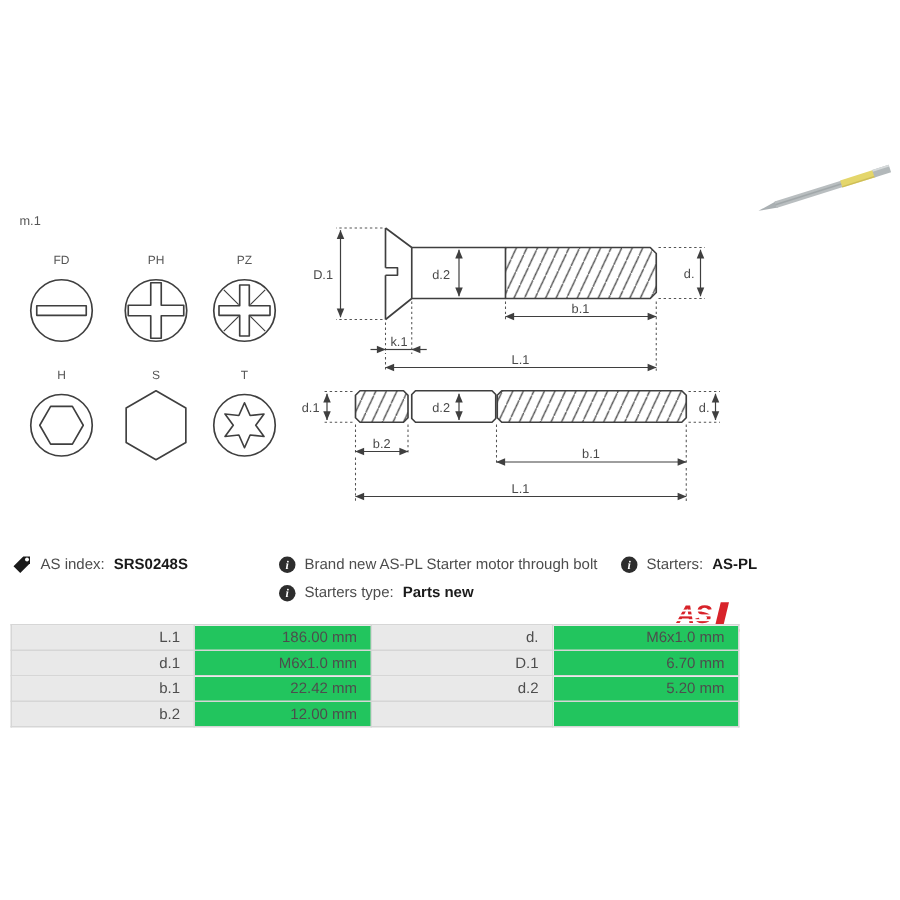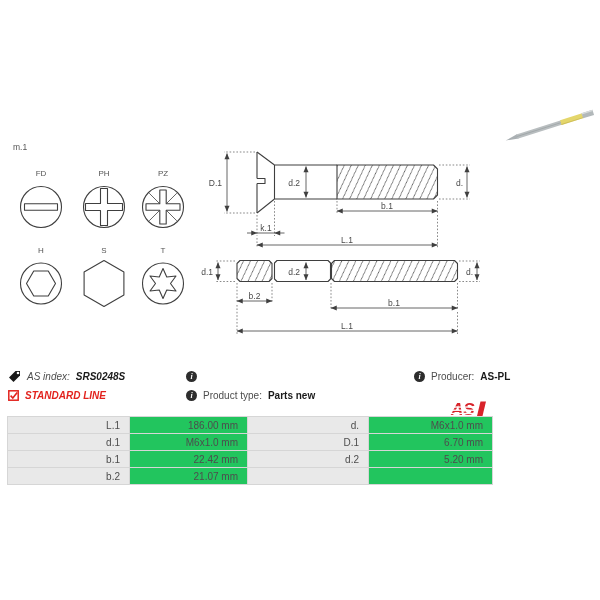--- a/index.html
+++ b/index.html
@@ -151,53 +151,47 @@
       <rect x="12" y="-0.4" width="47" height="1" fill="#8e9598" opacity="0.55"></rect>
       <rect x="58" y="-2.4" width="23" height="5" fill="#e4d66b"></rect>
       <rect x="58" y="1.6" width="23" height="1" fill="#c0ae4a" opacity="0.6"></rect>
       <rect x="80.5" y="-2.6" width="11.5" height="5.3" fill="#b2b8ba"></rect>
       <rect x="80.5" y="-2.6" width="11.5" height="1.2" fill="#d7dbdc"></rect>
     </g>
   </svg>
 
   <div class="info">
 
-    <div class="icol" style="left:8px;font-style:italic;">
+    <div class="icol" style="left:8px;">
       <div class="iline">
         <svg width="13" height="13" viewBox="0 0 13 13">
           <path d="M7.5,1 H12 V5.5 L5.5,12 L1,7.5 Z" fill="#1a1a1a"></path>
           <circle cx="10" cy="3" r="1.3" fill="#fff"></circle>
         </svg>
         <span>AS index:</span>
         <b>SRS0248S</b>
       </div>
-      <div class="iline">
-        <svg width="11" height="11" viewBox="0 0 11 11">
-          <rect x="0.8" y="0.8" width="9.4" height="9.4" fill="none" stroke="#e2231e" stroke-width="1.5"></rect>
-          <path d="M2.6,5.6 L4.8,8 L9.2,2.4" fill="none" stroke="#e2231e" stroke-width="1.6"></path>
-        </svg>
-        <span class="red">STANDARD LINE</span>
-      </div>
     </div>
 
     <div class="icol" style="left:186px;">
       <div class="iline">
         <span class="infodot">i</span>
+        <span>Brand new AS-PL Starter motor through bolt</span>
       </div>
       <div class="iline">
         <span class="infodot">i</span>
-        <span>Product type:</span>
+        <span>Starters type:</span>
         <b>Parts new</b>
       </div>
     </div>
 
     <div class="icol" style="left:414px;">
       <div class="iline">
         <span class="infodot">i</span>
-        <span>Producer:</span>
+        <span>Starters:</span>
         <b>AS-PL</b>
       </div>
     </div>
 
     <div class="logo">
       <svg width="46" height="26" viewBox="0 0 46 26">
         <text x="4" y="16" font-size="17" font-style="italic" font-weight="bold" fill="#d8232a" font-family="&quot;Liberation Sans&quot;,sans-serif">AS</text>
         <rect x="0" y="7.4" width="31" height="1.3" fill="#fff"></rect>
         <rect x="0" y="10.6" width="31" height="1.3" fill="#fff"></rect>
         <rect x="0" y="13.8" width="31" height="1.3" fill="#fff"></rect>
@@ -222,20 +216,20 @@
         <td class="val c3">6.70 mm</td>
       </tr>
       <tr>
         <td class="lbl c0">b.1</td>
         <td class="val c1">22.42 mm</td>
         <td class="lbl c2">d.2</td>
         <td class="val c3">5.20 mm</td>
       </tr>
       <tr>
         <td class="lbl c0">b.2</td>
-        <td class="val c1">21.07 mm</td>
+        <td class="val c1">12.00 mm</td>
         <td class="lbl c2"></td>
         <td class="val c3"></td>
       </tr>
     </tbody>
   </table>
 
 </div>
 
 </body></html>

